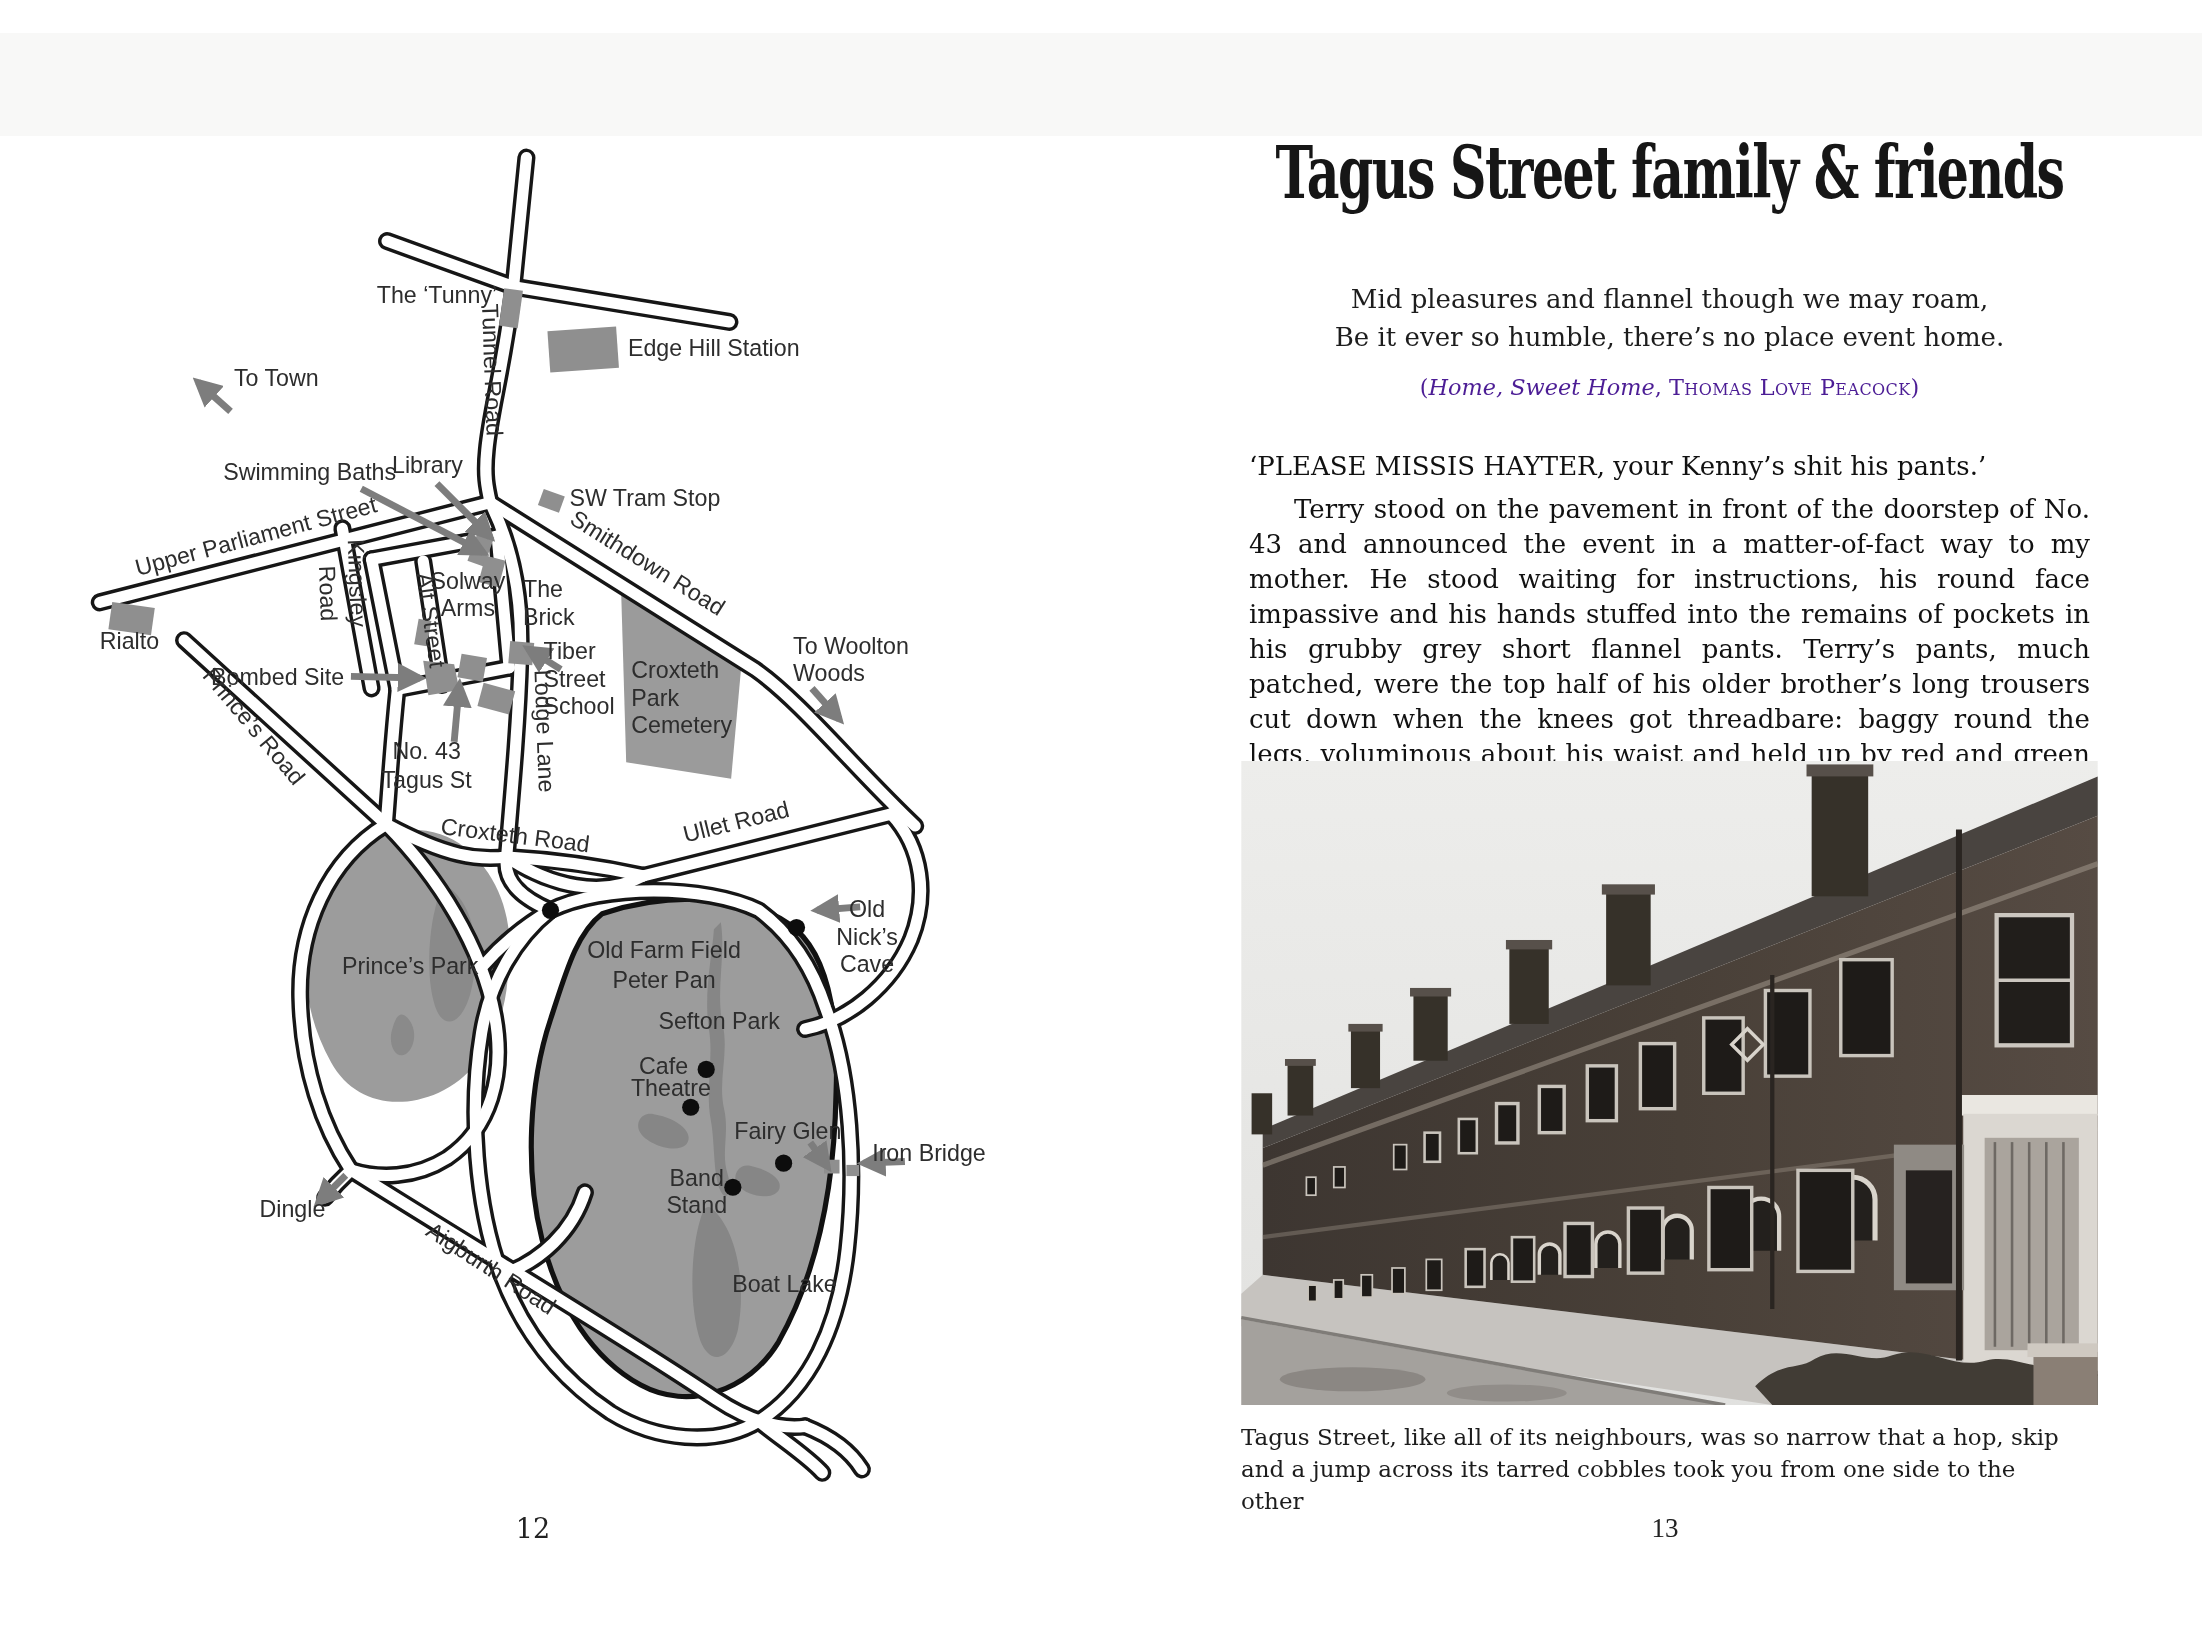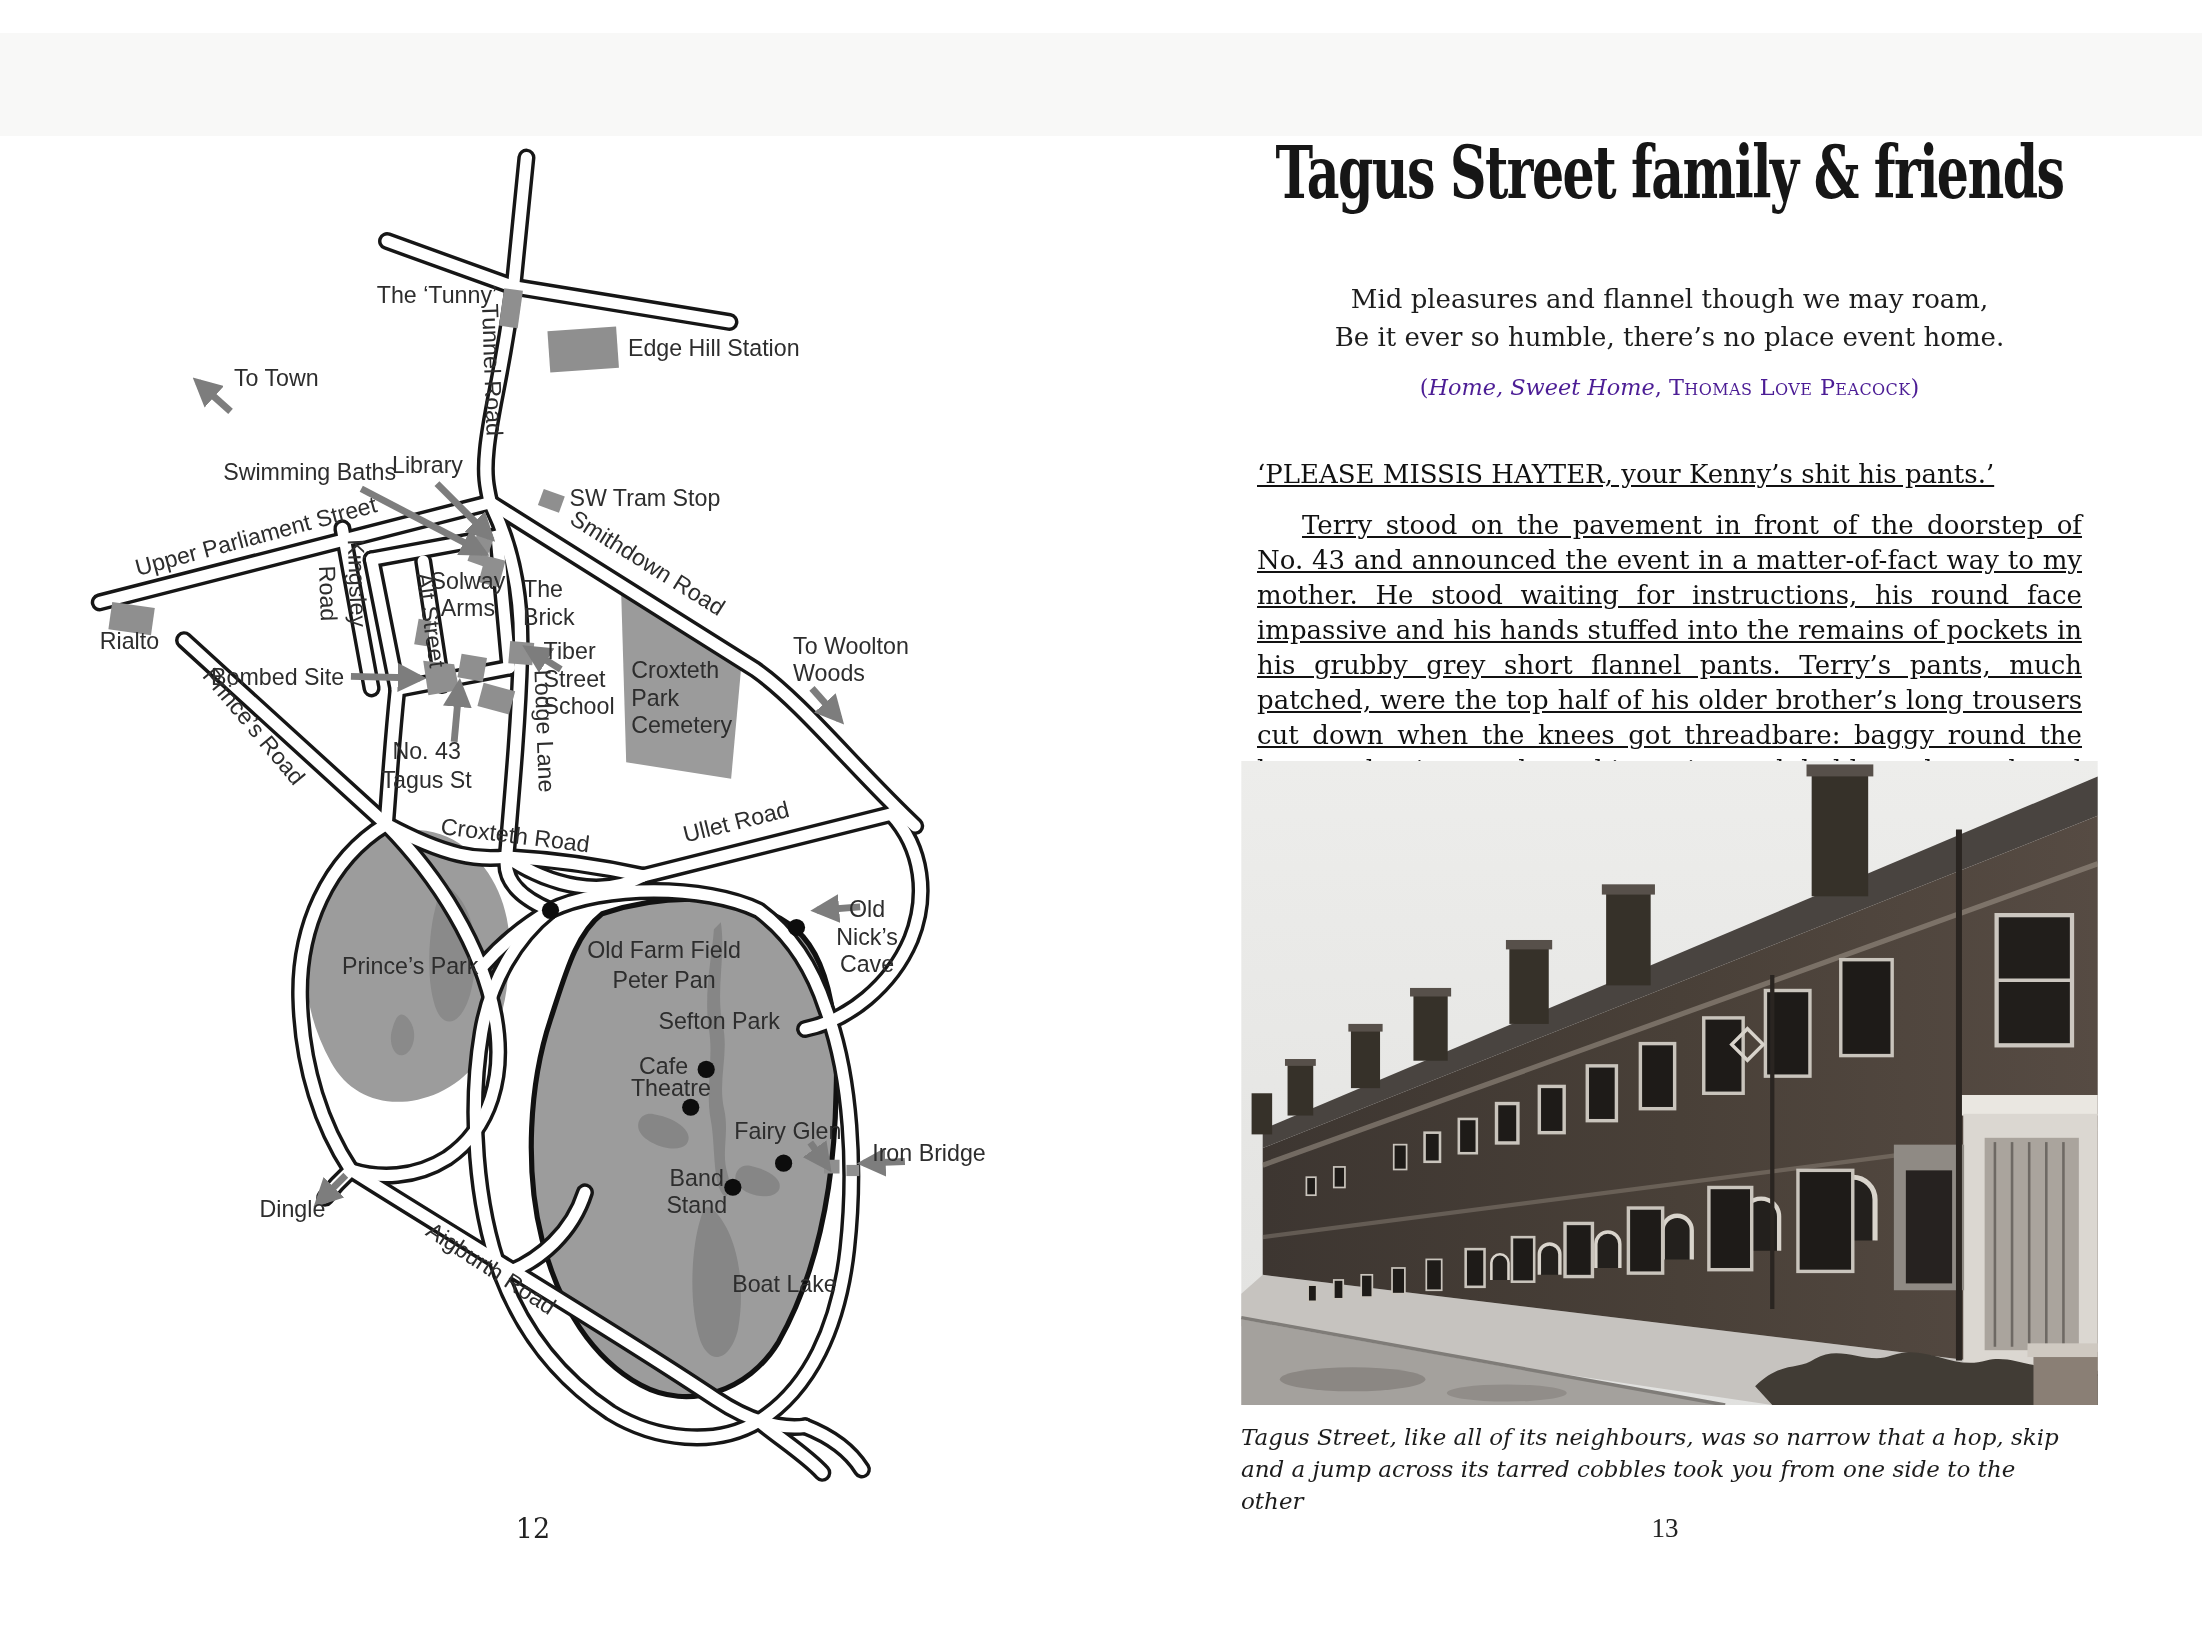--- a/index.html
+++ b/index.html
@@ -19,26 +19,26 @@
      font-family:"DejaVu Serif",serif;font-weight:700;font-size:55px;letter-spacing:-1.7px;
      transform:scale(.92,1.32);transform-origin:center top;white-space:nowrap;color:#161616;}
   .epigraph{position:absolute;top:280px;left:0;width:857px;text-align:center;
      font-size:26px;line-height:38px;color:#1d1d1d;}
   .epigraph-attr{position:absolute;top:374px;left:0;width:857px;text-align:center;
      font-size:22.4px;color:#4c1d95;}
   .epigraph-attr .work{font-style:italic;}
   .epigraph-attr .sc{font-variant:small-caps;letter-spacing:0.4px;}
   .body-text{position:absolute;top:441px;left:0;width:857px;font-size:26px;
      line-height:35px;text-align:justify;color:#111;}
-  .body-text p{margin:16px;text-decoration:underline;}
+  .body-text p{margin:8px;}
   .body-text p.indent{text-indent:45px;}
   .photo-frame{position:absolute;top:761px;left:0;width:857px;height:644px;}
   .photo-frame svg{display:block;}
   .photo-caption{position:absolute;top:1421px;left:0;width:826px;
-     font-style:italic;font-size:23px;line-height:32px;color:#1c1c1c;}
+     font-size:23px;line-height:32px;color:#1c1c1c;}
 
   
   .map-svg{position:absolute;left:0;top:0;}
   .rc{stroke:#161616;stroke-width:21;fill:none;stroke-linecap:round;stroke-linejoin:round;}
   .rf{stroke:#ffffff;stroke-width:13;fill:none;stroke-linecap:round;stroke-linejoin:round;}
   .map-label{font-family:"Liberation Sans",sans-serif;font-size:27px;fill:#2d2d2d;}
   .arrow{stroke:#7d7d7d;stroke-width:8;fill:none;stroke-linecap:butt;}
   .bldg{fill:#8f8f8f;stroke:none;}
   .dot{fill:#0d0d0d;}
 </style>

